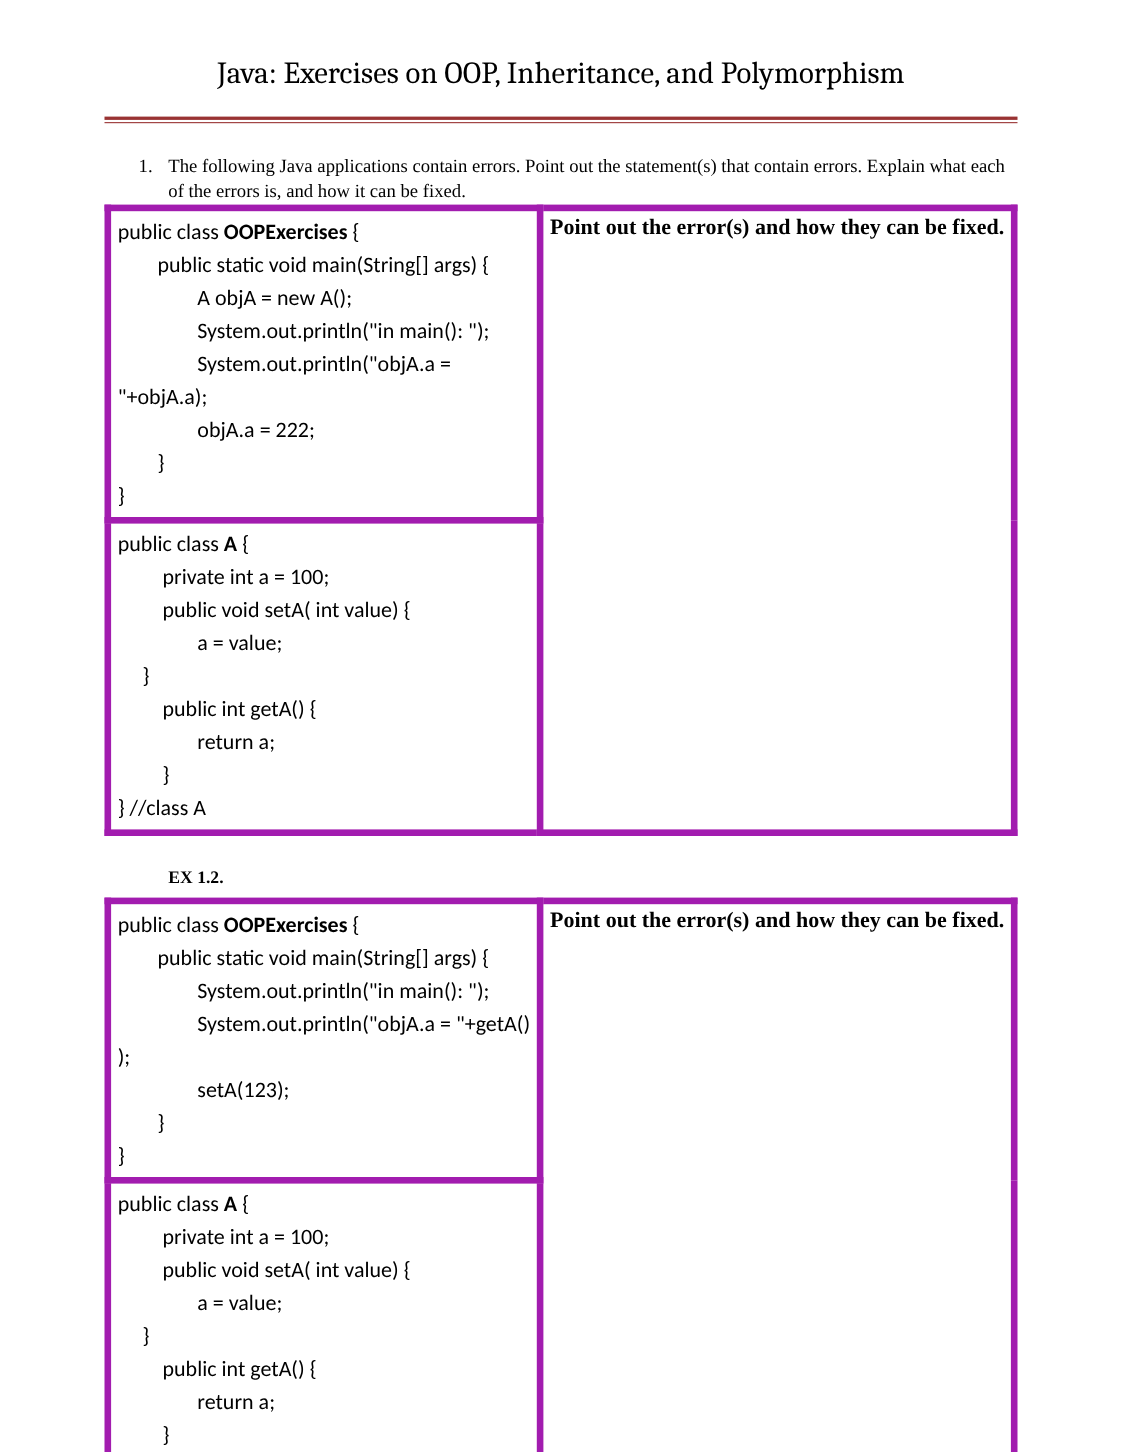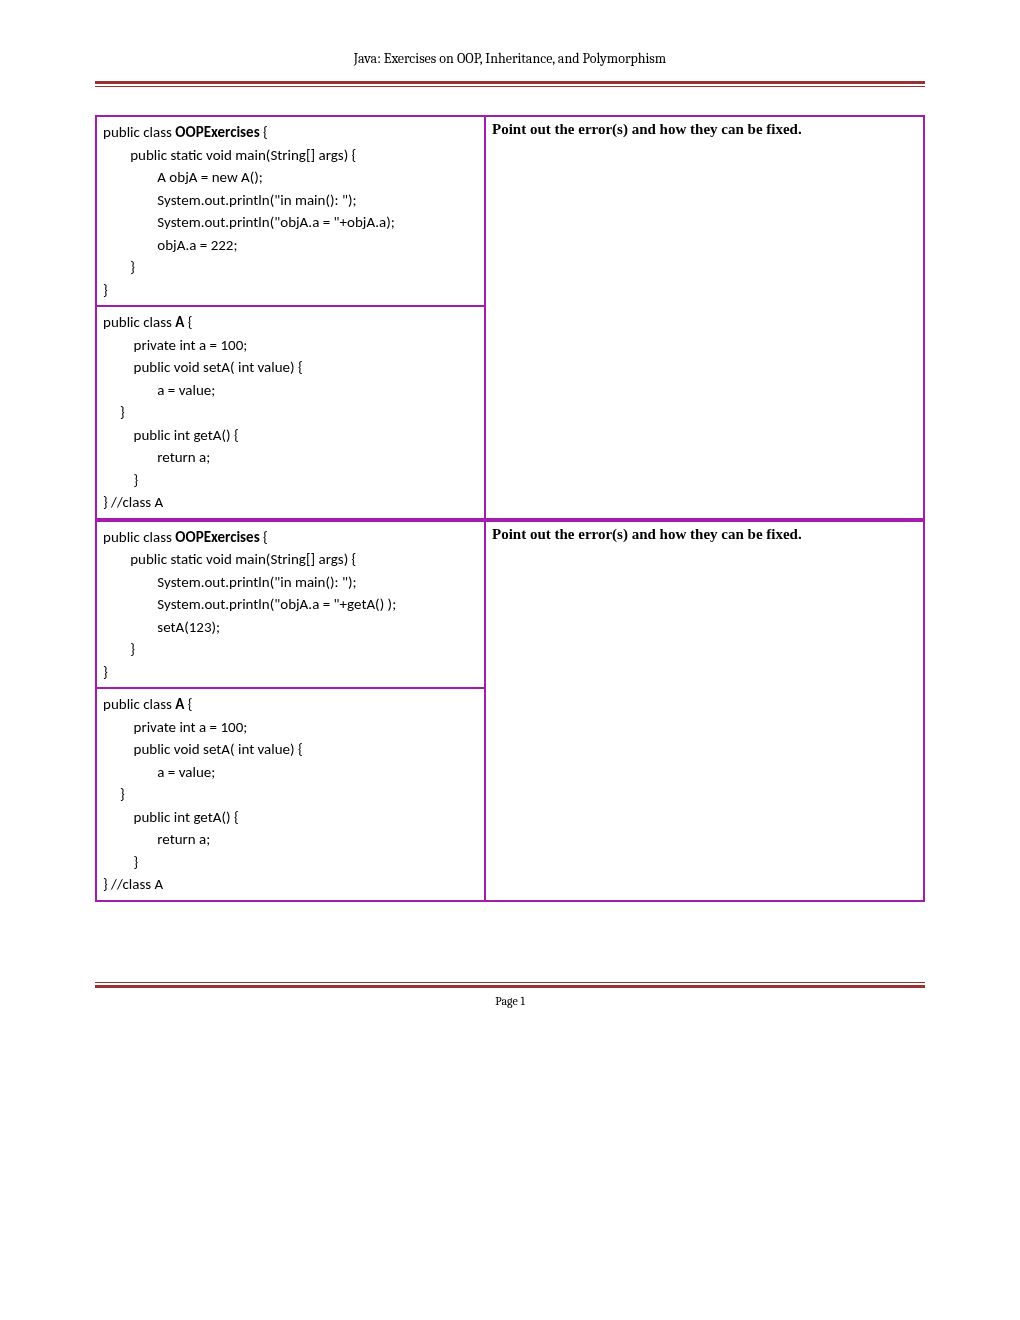--- a/index.html
+++ b/index.html
@@ -7,23 +7,23 @@
     margin: 0;
     padding: 0;
     background: #fff;
     width: 1020px;
   }
   .page {
     padding: 50px 95px 40px 95px;
   }
   .header-title {
     text-align: center;
-    font-size: 14px;
+    font-size: 28px;
     font-family: Cambria, "Times New Roman", serif;
-    padding-bottom: 14px;
+    padding-bottom: 24px;
   }
   .header-rule {
     border-top: 3px solid #933;
     border-bottom: 1px solid #933;
     height: 2px;
     margin-bottom: 28px;
   }
   .footer-rule {
     border-top: 1px solid #933;
     border-bottom: 3px solid #933;
@@ -56,45 +56,51 @@
     font-weight: bold;
     margin-top: 30px;
     margin-left: 58px;
   }
   table.code-table {
     border-collapse: collapse;
     width: 100%;
     table-layout: fixed;
   }
   table.code-table td {
-    border: 2px solid #a21caf;
+    border: 6px solid #a21caf;
     vertical-align: top;
     padding: 4px 6px;
-    font-size: 15px;
+    font-size: 20px;
   }
   table.code-table td.code-col {
     width: 375px;
     font-family: Calibri, Arial, sans-serif;
     line-height: 1.5;
     white-space: pre-wrap;
   }
   table.code-table td.answer-col {
     font-family: "Times New Roman", Times, serif;
     font-weight: bold;
+    text-align: right;
   }
   .b { font-weight: bold; }
 </style>
 </head>
 <body>
 
 <div class="page">
 
   <div class="header-title">Java:  Exercises on OOP, Inheritance, and Polymorphism</div>
   <div class="header-rule"></div>
 
+  <ol class="main-list">
+    <li>
+      <span>The following Java applications contain errors. Point out the statement(s) that contain errors. Explain what each of the errors is, and how it can be fixed.</span>
+    </li>
+  </ol>
 
 
   <table class="code-table">
     <tbody>
         <tr>
       <td class="code-col"><span>public class </span><span class="b">OOPExercises</span><span> {
         public static void main(String[] args) {
                 A objA = new A();
                 System.out.println("in main(): ");
                 System.out.println("objA.a = "+objA.a);
@@ -110,20 +116,21 @@
                 a = value;
      }
          public int getA() {
                 return a;
          }
 } //class A</span></td>
     </tr>
   </tbody>
     </table>
 
+  <div class="ex-label serif">EX 1.2.</div>
 
   <table class="code-table">
     <tbody>
         <tr>
       <td class="code-col"><span>public class </span><span class="b">OOPExercises</span><span> {
         public static void main(String[] args) {
                 System.out.println("in main(): ");
                 System.out.println("objA.a = "+getA() );
                 setA(123);
         }

